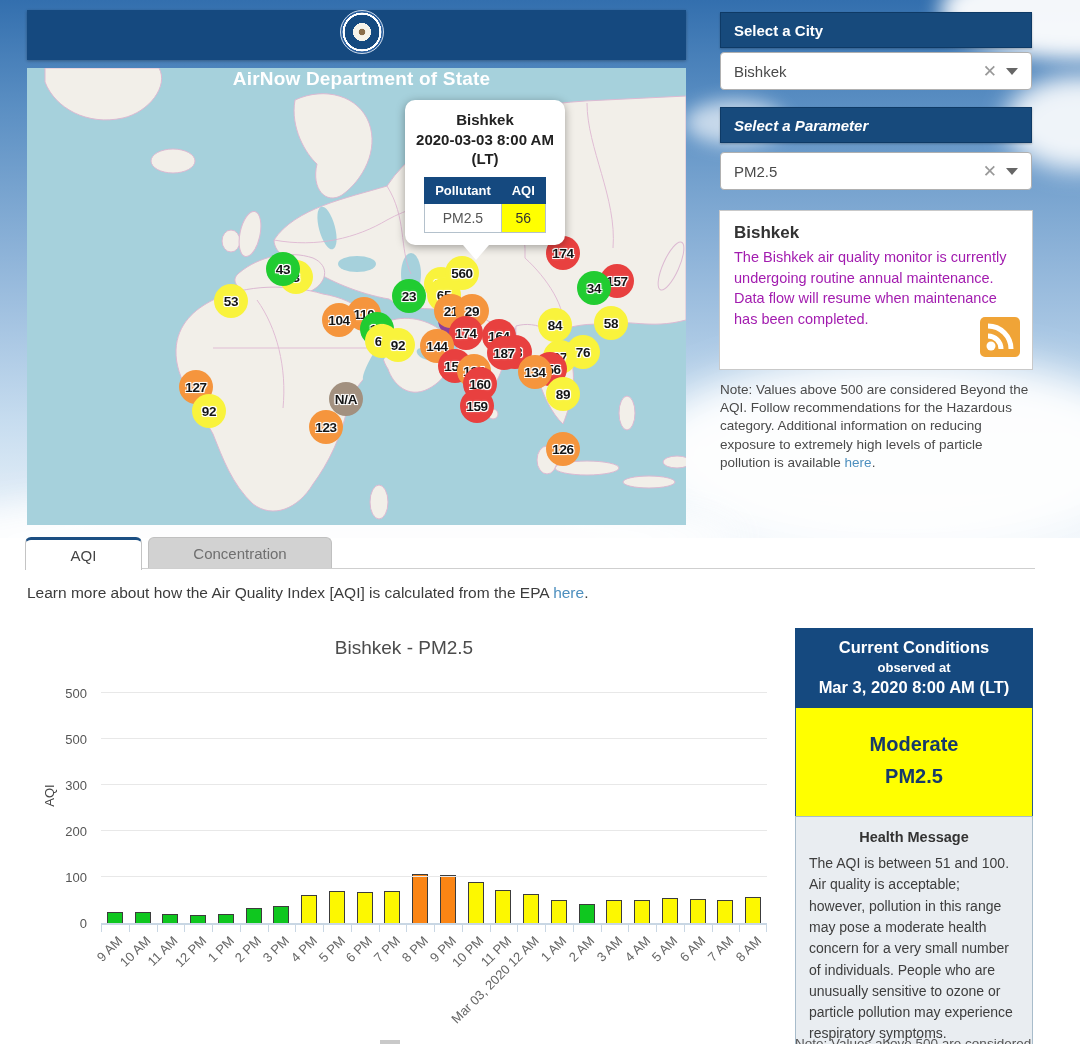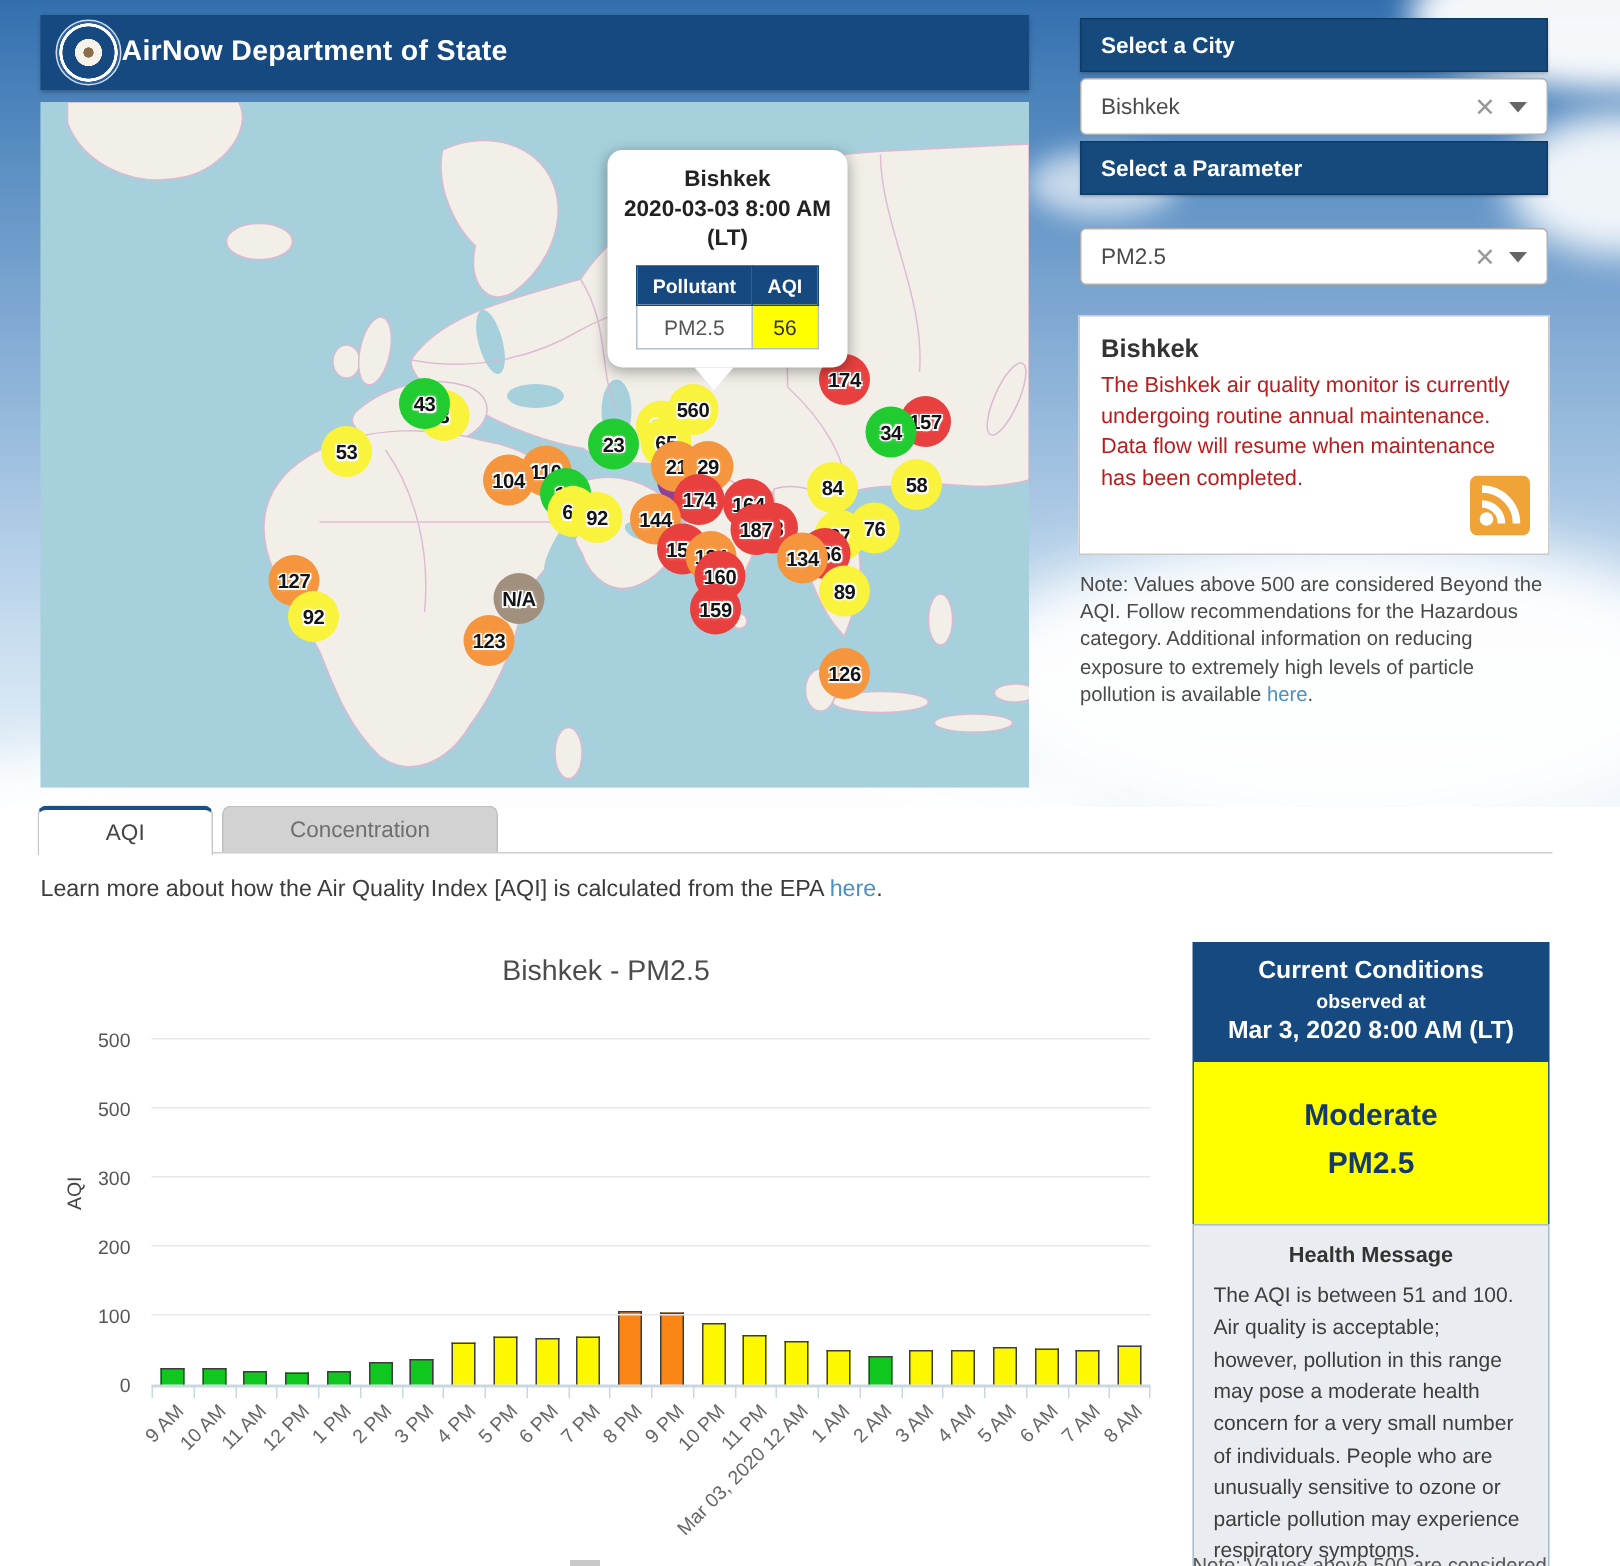--- a/index.html
+++ b/index.html
@@ -12,22 +12,22 @@
     background:linear-gradient(180deg,#336fae 0%,#5b8fc3 20%,#8fb4d9 48%,#c6dcEF 78%,#edf4fa 100%);}
   .cloud{position:absolute;background:#fff;border-radius:50%;}
   .c1{left:940px;top:-40px;width:280px;height:100px;filter:blur(10px);opacity:.95;}
   .c2{left:1005px;top:75px;width:150px;height:95px;filter:blur(12px);opacity:.9;}
   .c3{left:640px;top:355px;width:520px;height:200px;filter:blur(20px);opacity:.97;}
   .c4{left:-80px;top:488px;width:820px;height:100px;filter:blur(16px);opacity:.9;}
   .c5{left:685px;top:100px;width:100px;height:45px;filter:blur(9px);opacity:.65;}
 
   
   .appbar{position:absolute;left:27px;top:10px;width:659px;height:50px;background:#15497f;
-    display:flex;align-items:center;padding-left:10px;box-sizing:border-box;
-    box-shadow:0 1px 3px rgba(0,0,0,.3);z-index:5;}
+    display:flex;align-items:center;gap:14px;padding-left:10px;box-sizing:border-box;
+    box-shadow:0 1px 3px rgba(0,0,0,.3);z-index:5;flex-direction:column;}
   .seal{width:42px;height:42px;border-radius:50%;flex:0 0 auto;border:1px solid #cfdcec;
     background:radial-gradient(circle at 50% 50%, #8a6d4a 0 11%, #f6f3ea 12% 30%, #15497f 31% 58%, #ffffff 59% 65%, #2a5f9e 66% 100%);}
   .app-title{color:#fff;font-size:19px;font-weight:bold;letter-spacing:.2px;}
 
   
   .map{position:absolute;left:27px;top:68px;width:659px;height:457px;overflow:hidden;z-index:4;background:#a6d1dc;}
   .map svg{position:absolute;left:0;top:0;}
   .marker{position:absolute;width:34px;height:34px;border-radius:50%;transform:translate(-50%,-50%);
     display:flex;align-items:center;justify-content:center;font-size:13.5px;font-weight:bold;color:#151515;
     letter-spacing:-.3px;z-index:10;
@@ -40,33 +40,33 @@
   .popup th{background:#15497f;color:#fff;font-size:13px;font-weight:bold;padding:5px 10px;border:1px solid #15497f;margin-top:41px;}
   .popup td{font-size:14px;color:#555;text-align:center;padding:6px 10px;border:1px solid #b4c1cc;background:#fff;}
   .popup td.aqi-cell{background:#ffff00;color:#333;}
   .popup-tail{position:absolute;left:58px;top:100%;width:0;height:0;
     border-left:13px solid transparent;border-right:13px solid transparent;border-top:15px solid #fff;}
 
   
   .side-hd{position:absolute;left:720px;width:312px;height:36px;background:#174a7c;border:1px solid #0e3a66;
     box-sizing:border-box;color:#fff;font-size:15px;font-weight:bold;display:flex;align-items:center;
     padding-left:13px;z-index:5;box-shadow:0 1px 2px rgba(0,0,0,.25);}
-  .hd-city{top:12px;} .hd-param{top:94px;}
+  .hd-city{top:12px;} .hd-param{top:107px;font-style:italic;}
   .dropdown{position:absolute;left:720px;width:312px;height:38px;background:#fff;border:1px solid #b0b0b0;
     border-radius:4px;box-sizing:border-box;display:flex;align-items:center;z-index:5;}
   .dd-city{top:52px;} .dd-param{top:152px;}
   .dd-value{flex:1;font-size:15px;color:#4a4a4a;padding-left:13px;}
   .dd-clear{font-size:17px;color:#999;padding:0 9px;cursor:pointer;}
   .dd-caret{width:0;height:0;border-left:6px solid transparent;border-right:6px solid transparent;
     border-top:7px solid #666;margin-right:13px;cursor:pointer;}
 
   .info-box{position:absolute;left:719px;top:210px;width:314px;height:160px;background:#fff;border:1px solid #c9c9c9;
     box-sizing:border-box;z-index:5;padding:12px 14px;}
   .info-title{font-size:17px;font-weight:bold;color:#333;margin-bottom:4px;}
-  .info-body{font-size:14.5px;color:#b91c1c;line-height:1.43;}
+  .info-body{font-size:14.5px;color:#a21caf;line-height:1.43;}
   .rss{position:absolute;right:12px;bottom:12px;cursor:pointer;}
 
   .side-note{position:absolute;left:720px;top:381px;width:315px;z-index:5;font-size:13.5px;color:#4a4a4a;line-height:1.35;}
   a.lnk{color:#4d8fbe;text-decoration:none;cursor:pointer;}
 
   
   .tabs{position:absolute;left:25px;top:537px;display:flex;z-index:6;}
   .tab{height:31px;box-sizing:border-box;display:flex;align-items:center;justify-content:center;
     font-size:15px;border-radius:6px 6px 0 0;cursor:pointer;}
   .tab-active{width:117px;height:33px;background:#fff;border:1px solid #c4c4c4;border-bottom:none;

